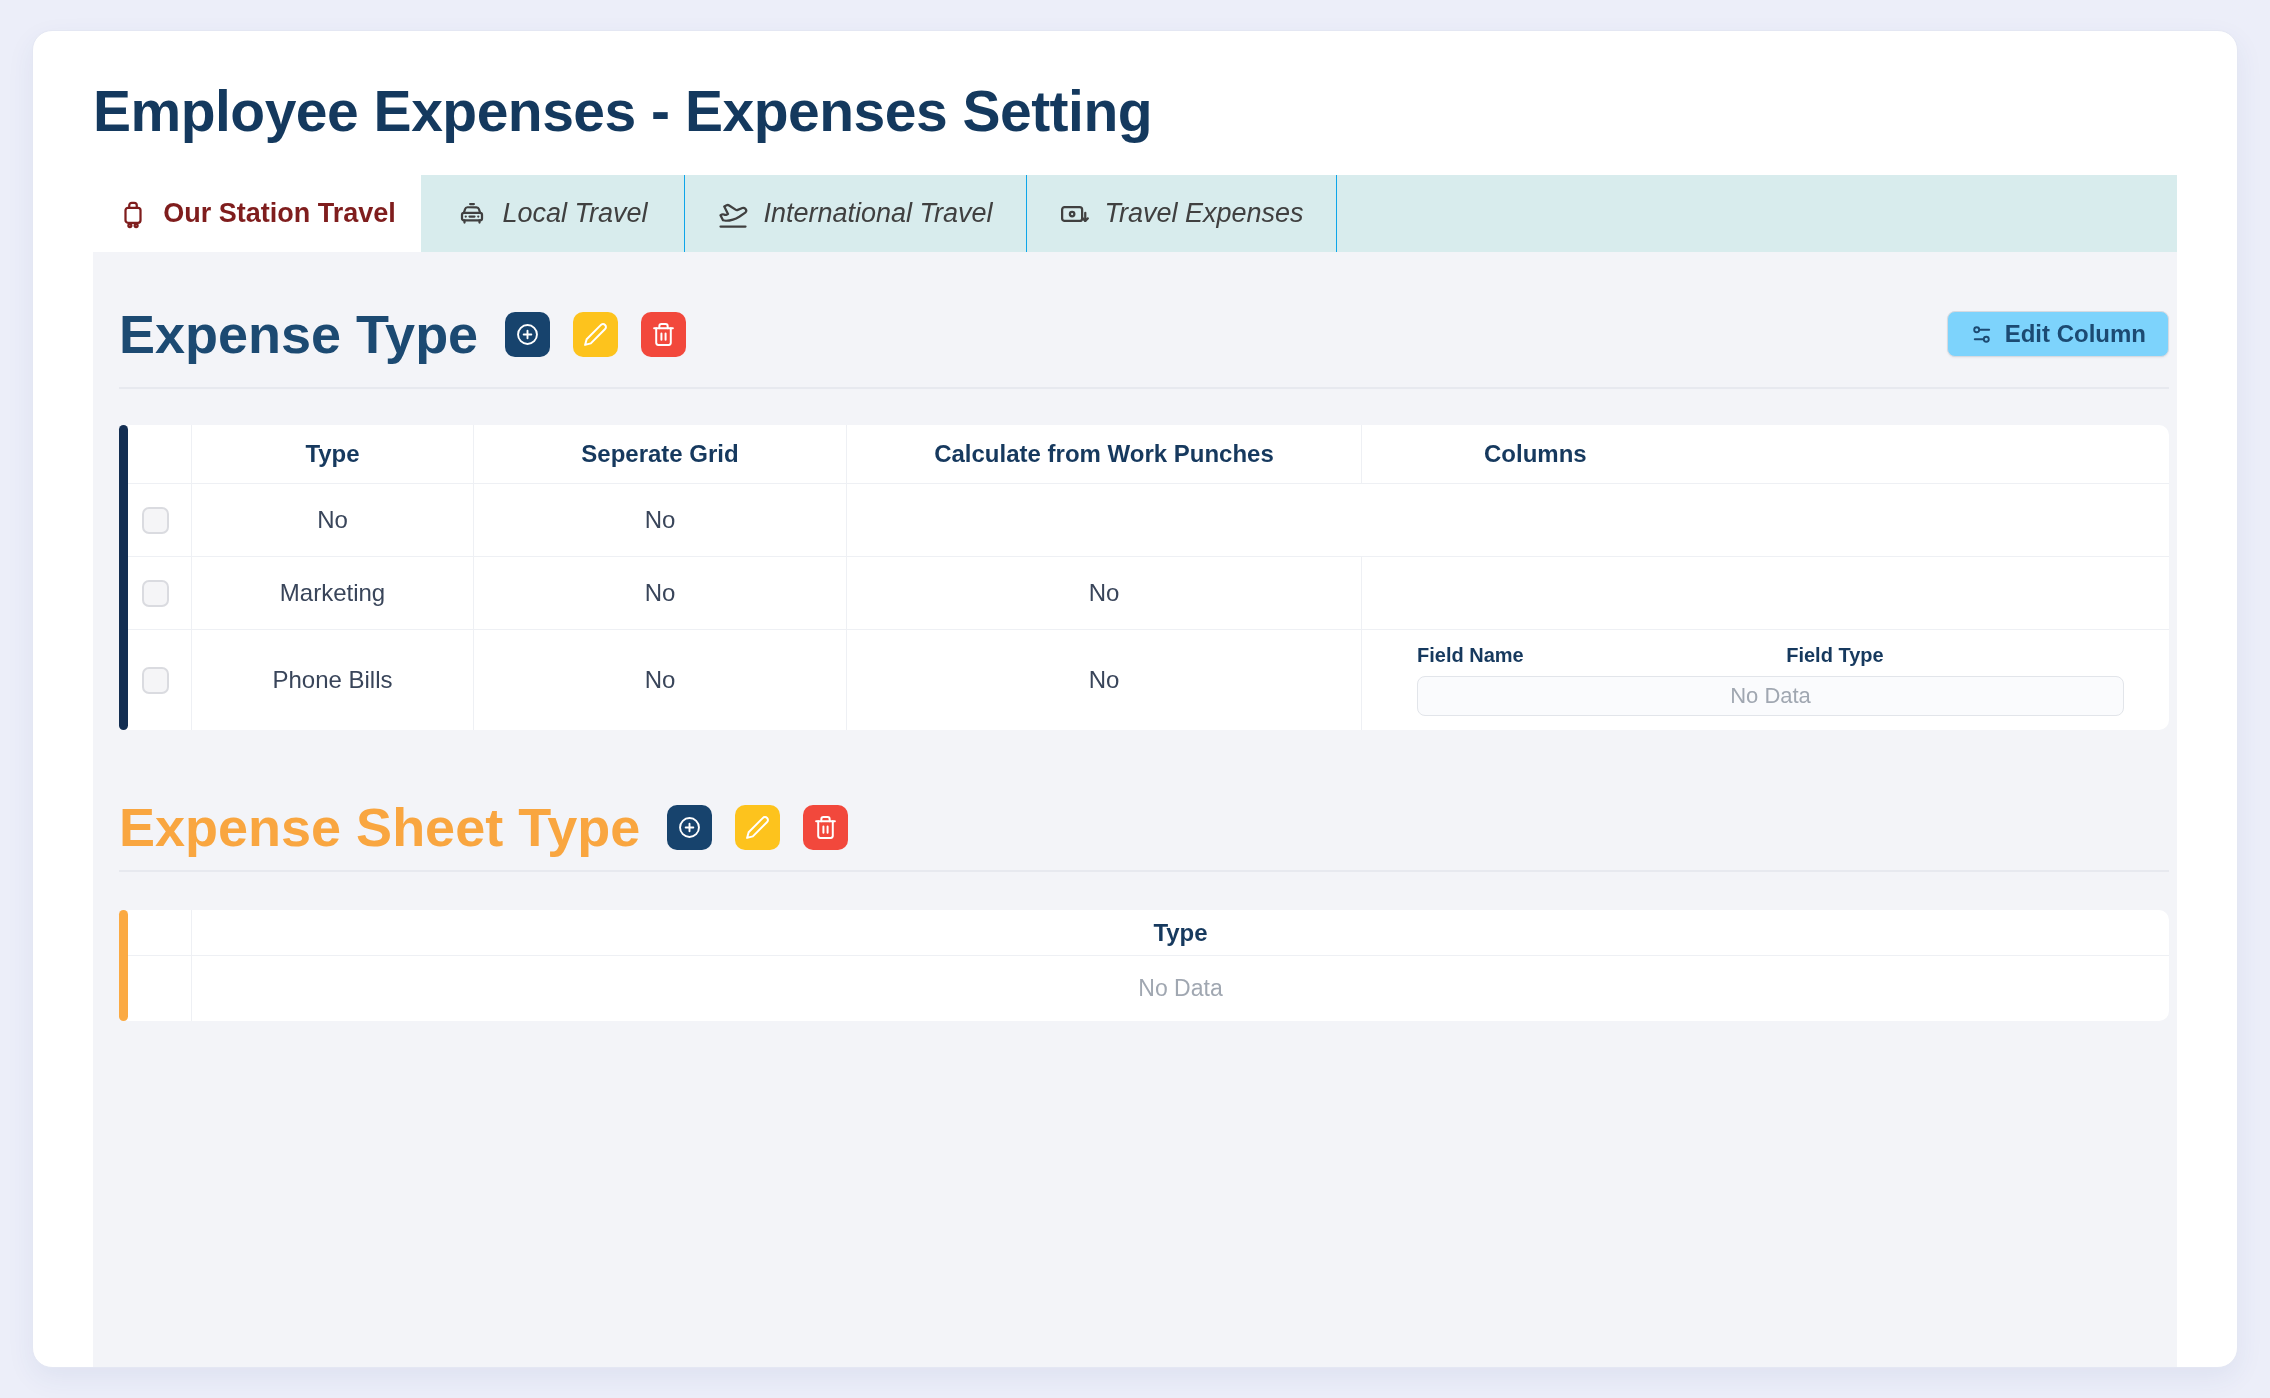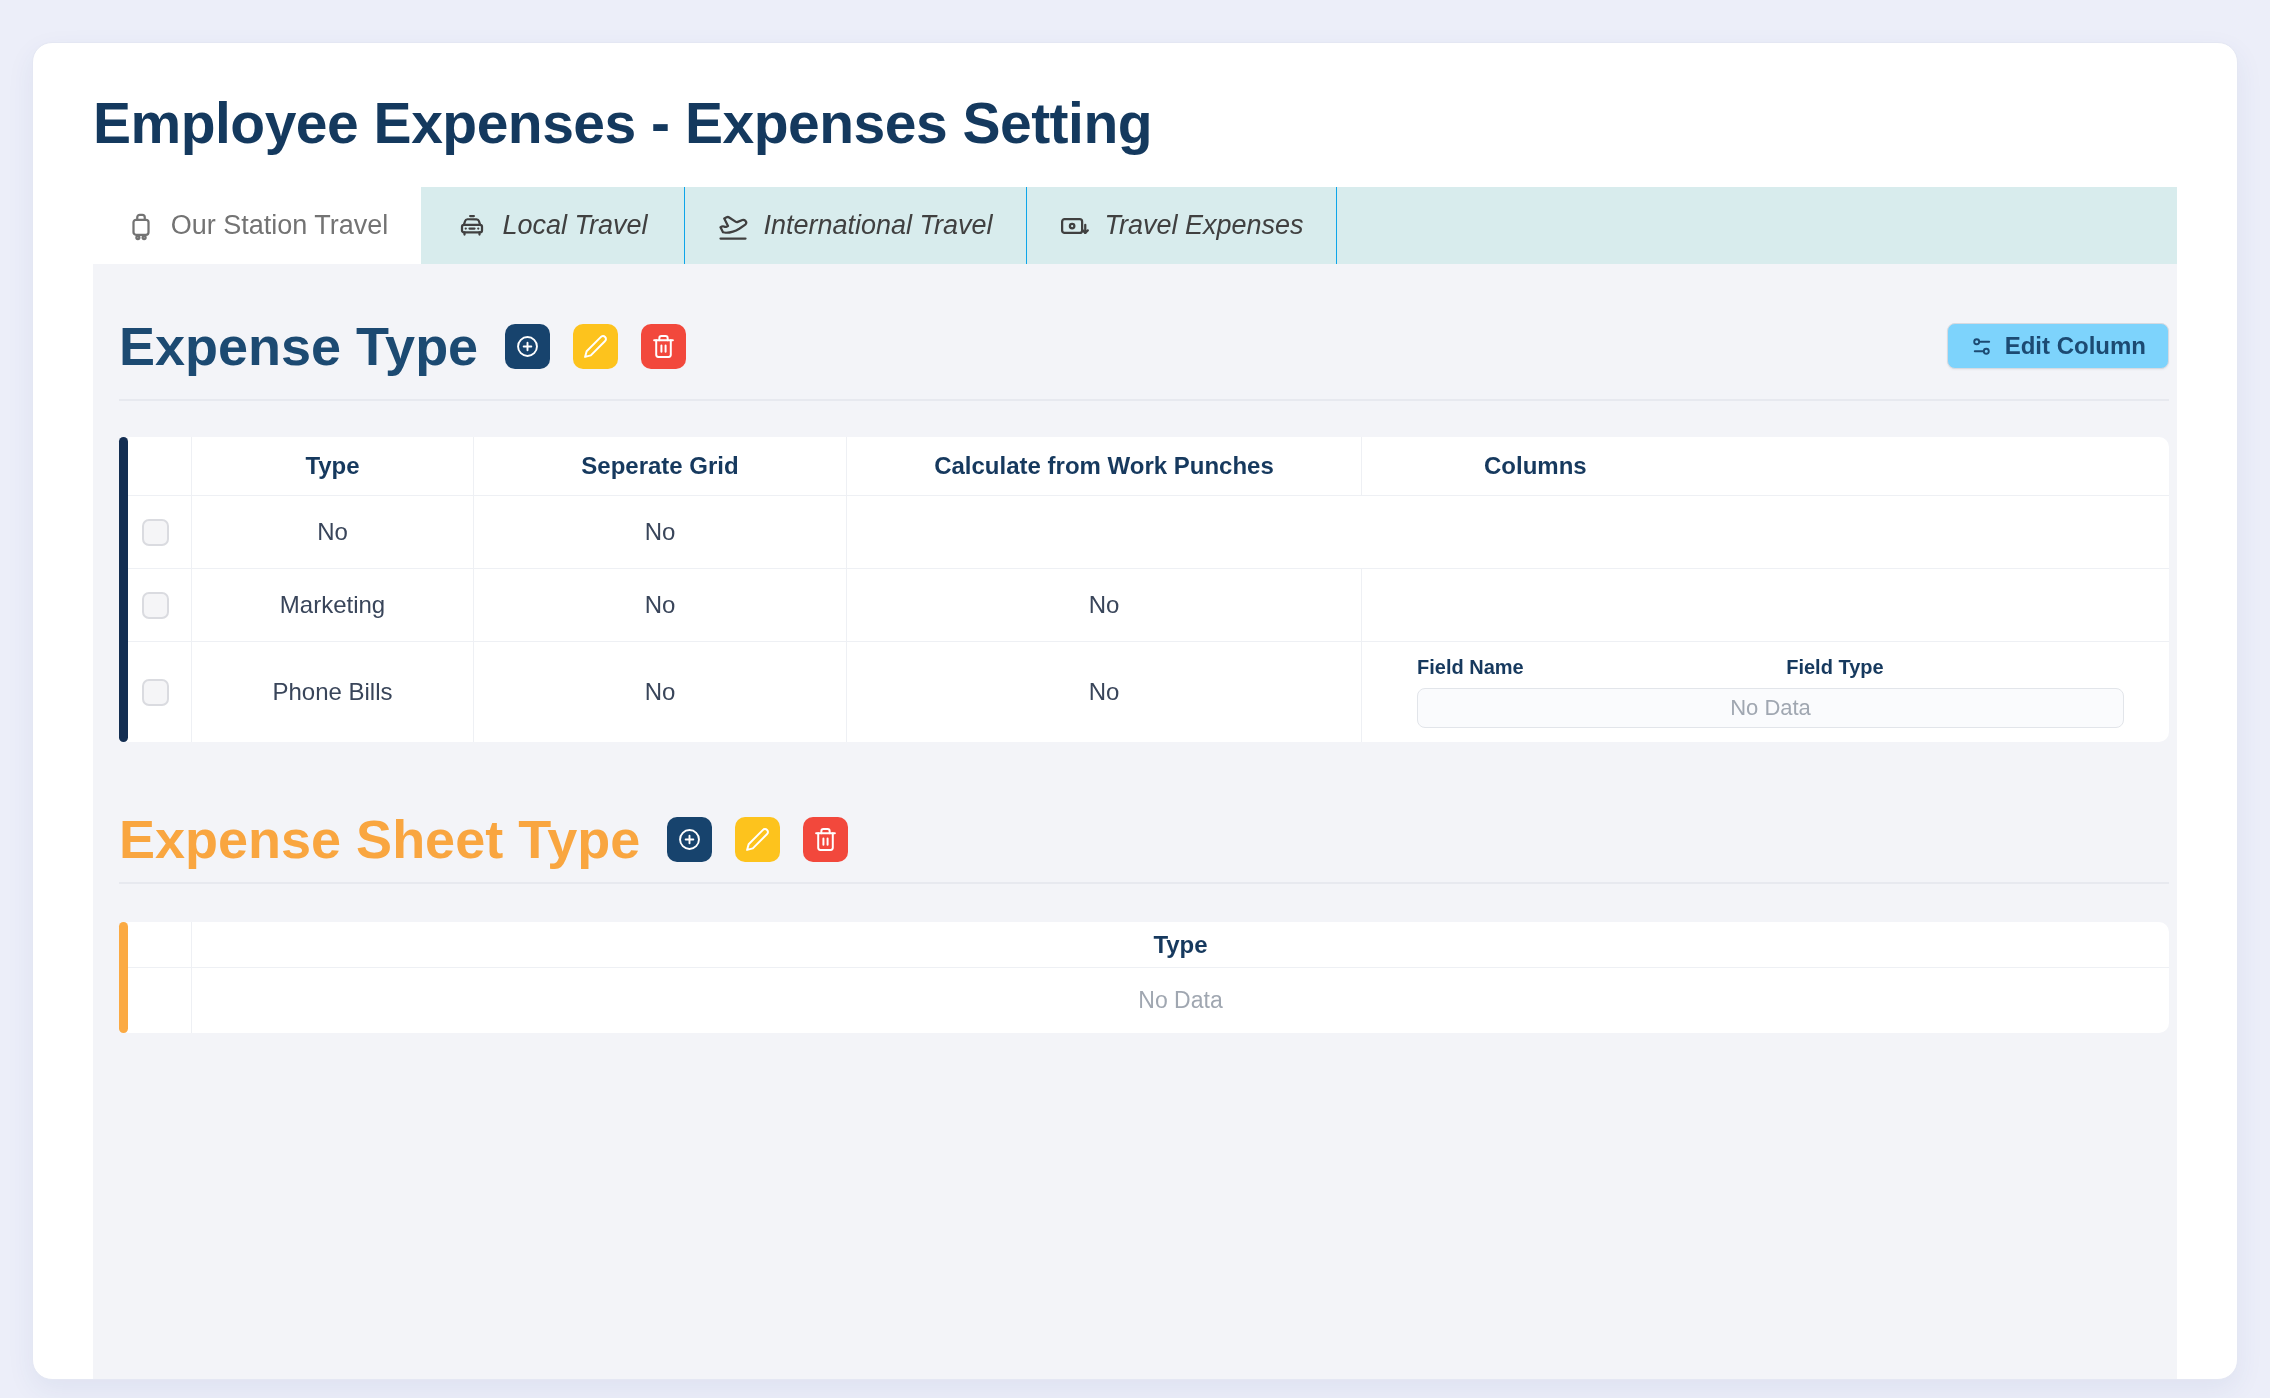--- a/index.html
+++ b/index.html
@@ -4,21 +4,21 @@
 <style>
   html,body{margin:0;padding:0;}
   body{
     width:2270px;height:1398px;
     background:#eceef9;
     font-family:"Liberation Sans", sans-serif;
     position:relative;
     overflow:hidden;
   }
   .card{
-    position:absolute;left:32px;top:42px;
+    position:absolute;left:32px;top:30px;
     width:2206px;height:1338px;
     background:#ffffff;
     border:1px solid #e4e7f3;
     border-radius:20px;
     box-shadow:0 10px 28px rgba(45,65,130,0.07);
     overflow:hidden;
     box-sizing:border-box;
   }
   .card-pad{padding:0 60px;height:100%;box-sizing:border-box;display:flex;flex-direction:column;}
   h1.page-title{
@@ -26,21 +26,21 @@
     font-size:57px;line-height:68px;font-weight:700;
     color:#14395e;letter-spacing:-0.5px;
   }
   
   .tabs{display:flex;height:77px;margin-top:30px;}
   .tab{
     display:flex;align-items:center;justify-content:center;gap:15px;
     font-size:27px;cursor:pointer;box-sizing:border-box;
   }
   .tab .ticon{display:flex;align-items:center;}
-  .tab-active{width:328px;background:#ffffff;color:#737373;font-weight:400;}
+  .tab-active{width:328px;background:#ffffff;color:#7f1d1d;font-weight:700;}
   .tab-inactive{background:#d8eced;color:#404040;border-right:1px solid #0ea5e9;font-style:italic;}
   .tab-w2{width:264px;}
   .tab-w3{width:342px;}
   .tab-w4{width:310px;}
   .tab-filler{flex:1;background:#d8eced;}
   
   .content{
     background:#f3f4f8;
     flex:1;
     overflow:hidden;

